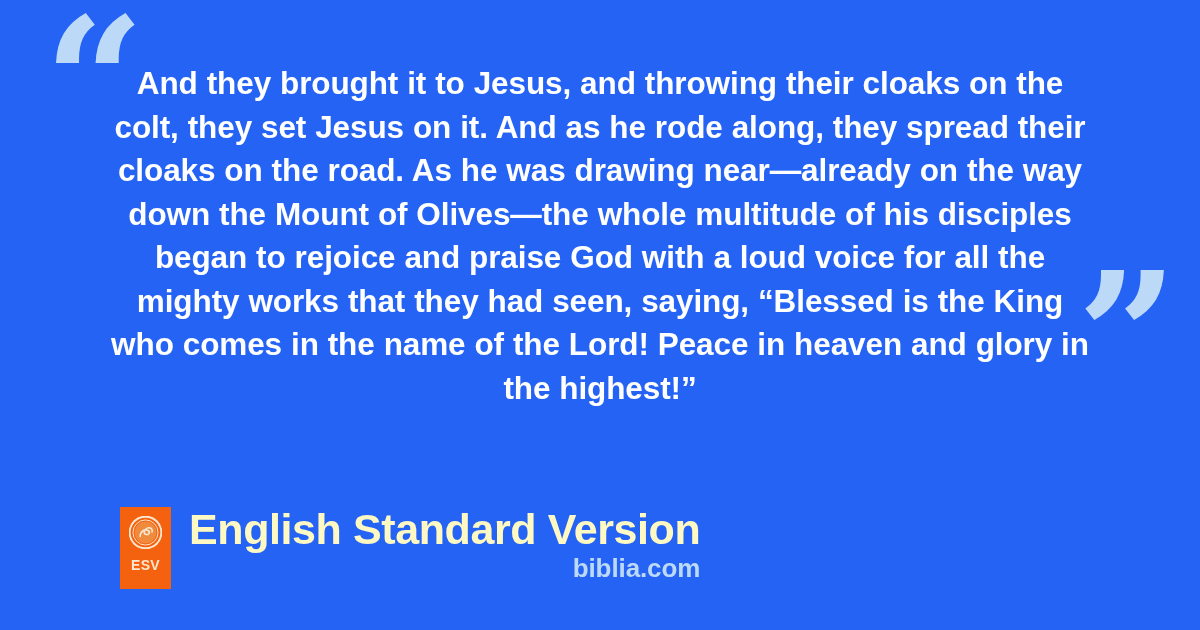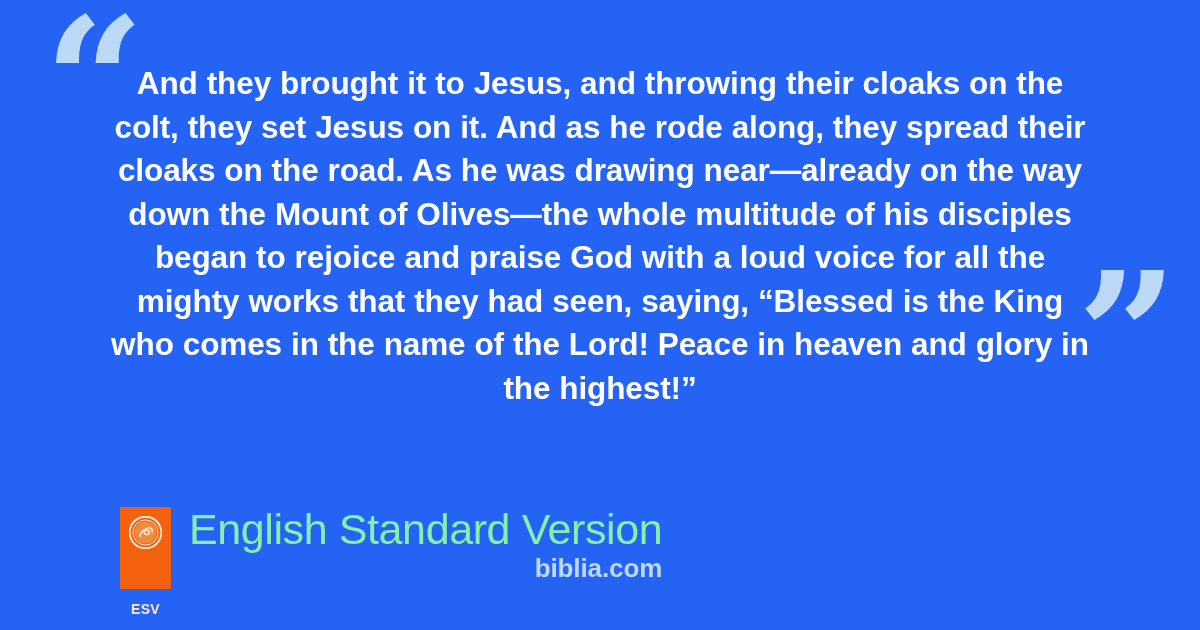--- a/index.html
+++ b/index.html
@@ -69,21 +69,20 @@
     width: 51px;
     height: 82px;
     background: #f4620f;
     display: flex;
     flex-direction: column;
     align-items: center;
     justify-content: flex-start;
     padding-top: 9px;
     box-sizing: border-box;
     flex: none;
-    gap: 44px;
   }
   #brand-seal {
     width: 33px;
     height: 33px;
     flex: none;
   }
   #brand-logo-label {
     margin-top: 9px;
     color: #fbe7cf;
     font-family: "Liberation Sans", sans-serif;
@@ -92,23 +91,23 @@
     letter-spacing: 0.4px;
     line-height: 1;
   }
   #brand-text {
     margin-left: 18px;
     margin-top: -3px;
     display: flex;
     flex-direction: column;
   }
   #brand-title {
-    color: #86efac;
+    color: #fef9c3;
     font-family: "Liberation Sans", sans-serif;
-    font-weight: 400;
+    font-weight: 700;
     font-size: 43px;
     line-height: 50px;
     letter-spacing: -0.4px;
     white-space: nowrap;
   }
   #brand-url {
     color: #bcdaf8;
     font-family: "Liberation Sans", sans-serif;
     font-weight: 700;
     font-size: 26px;

